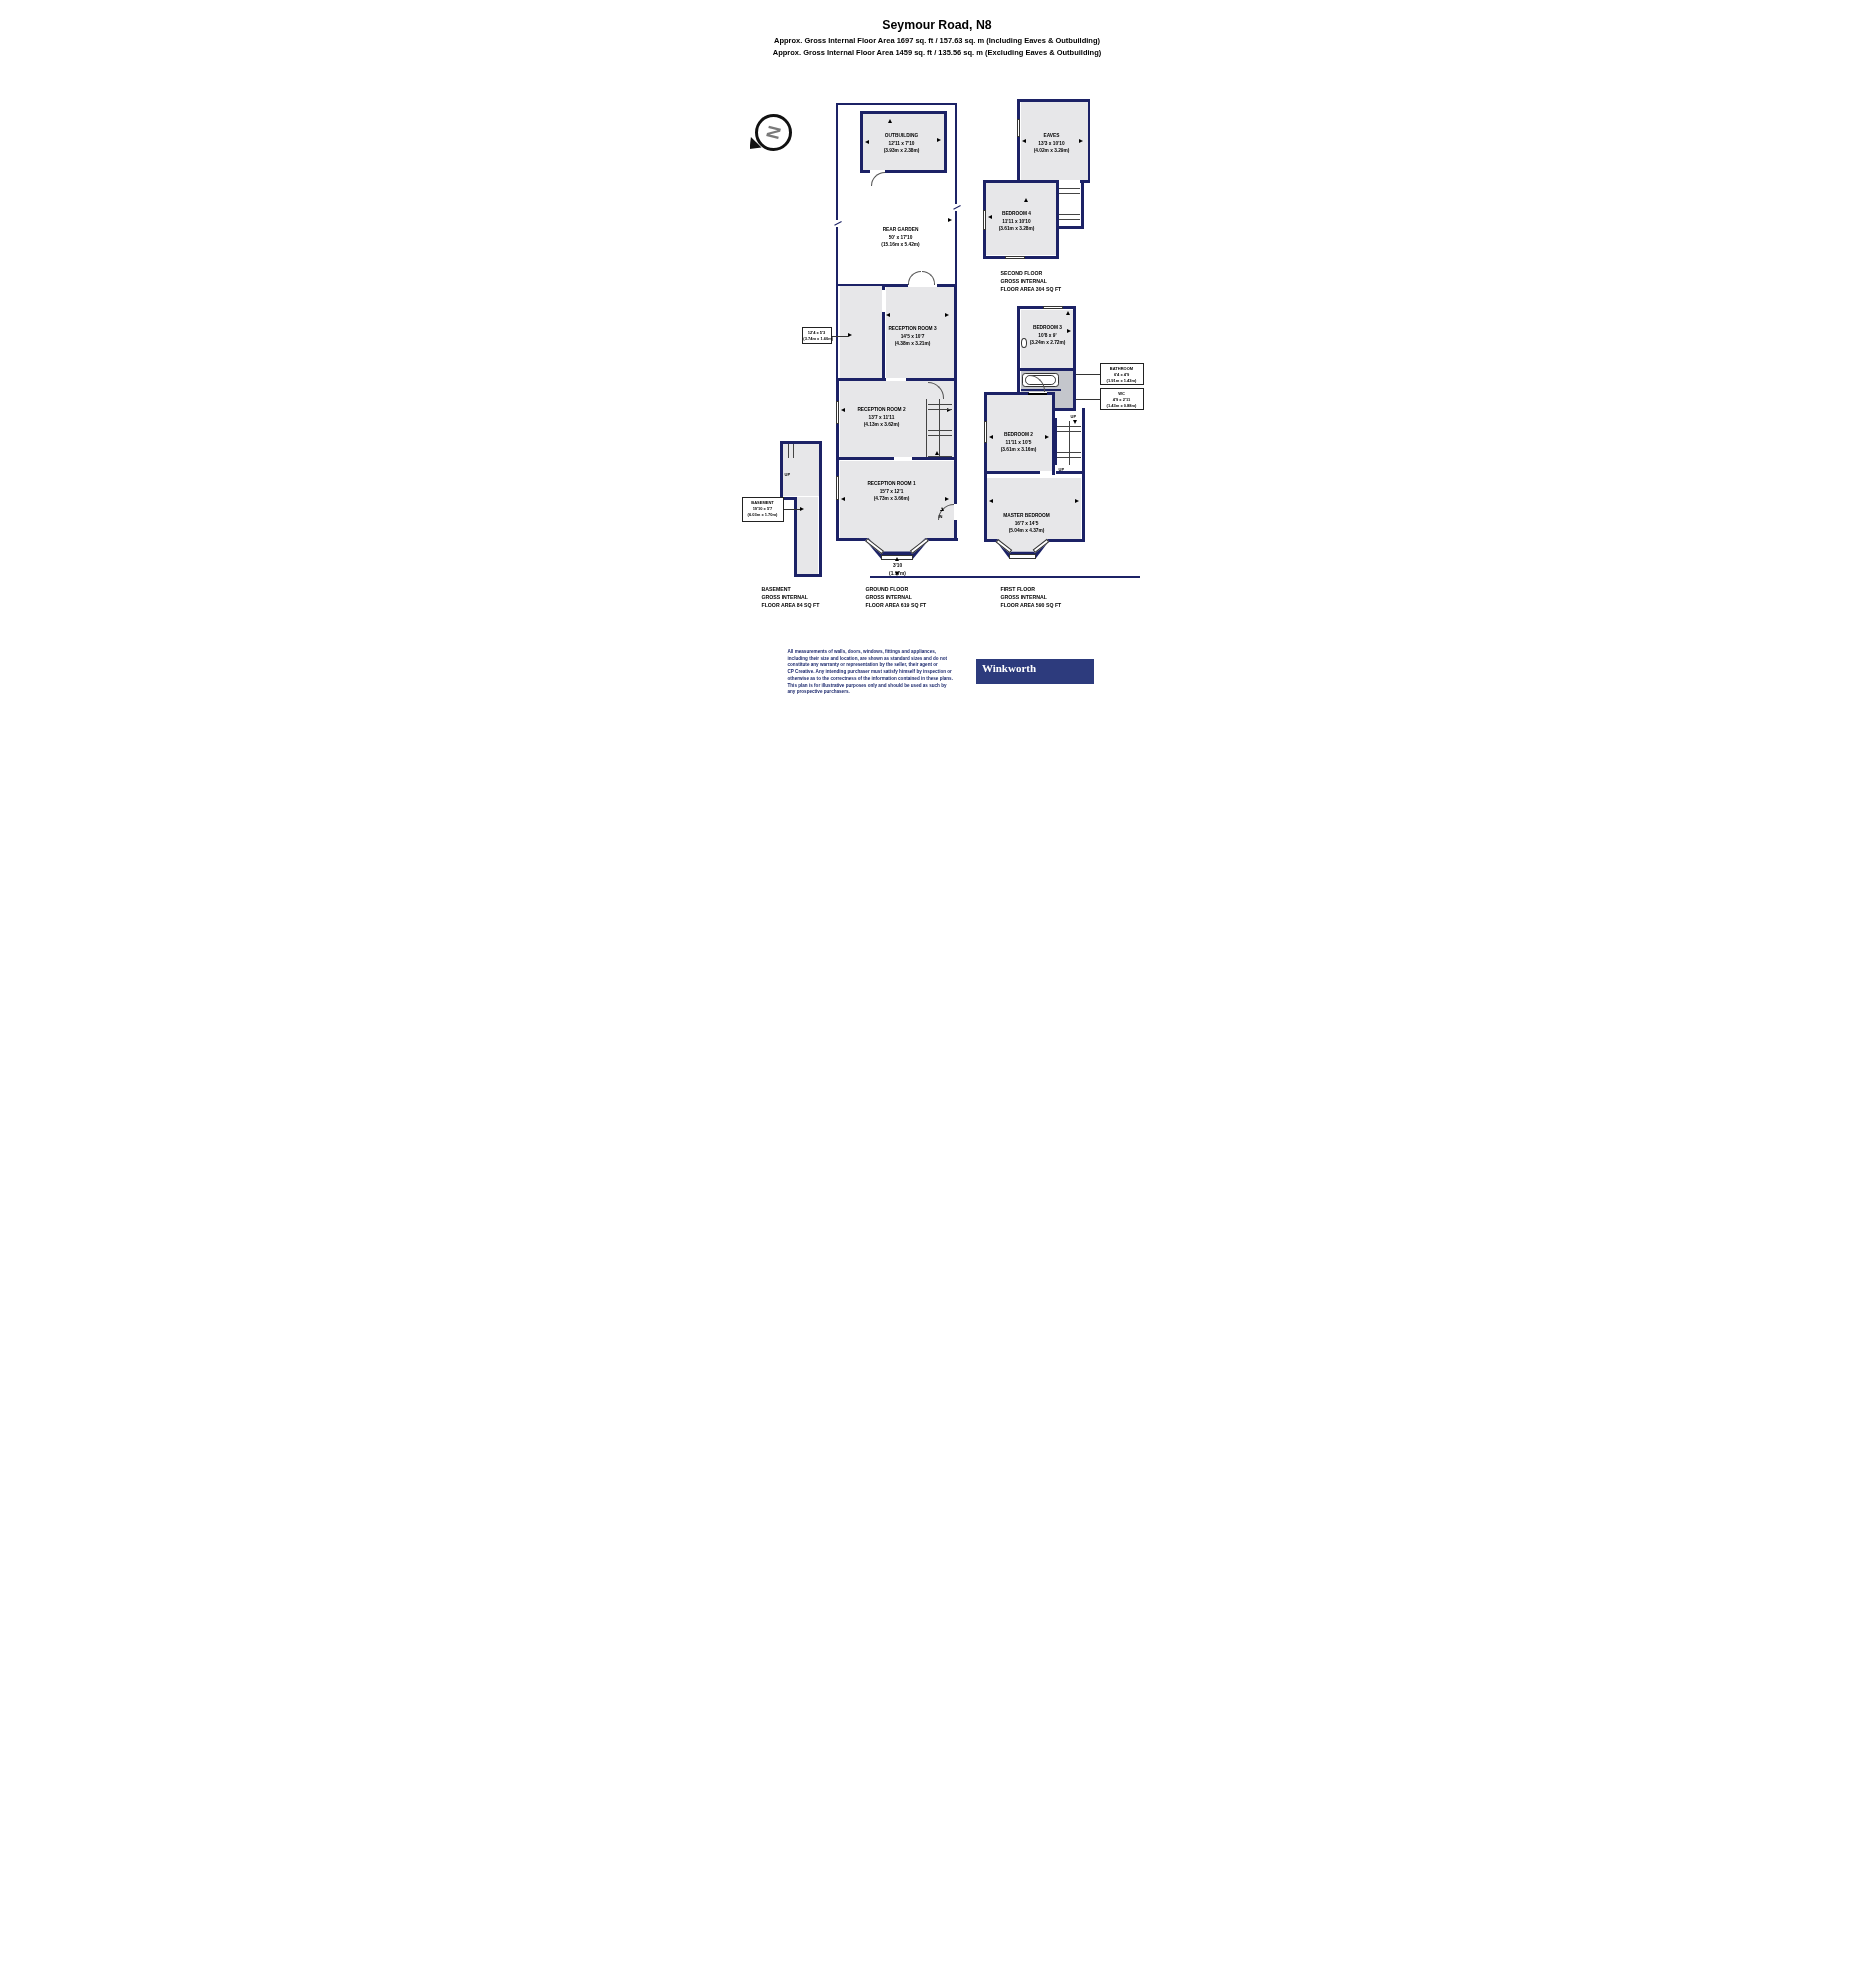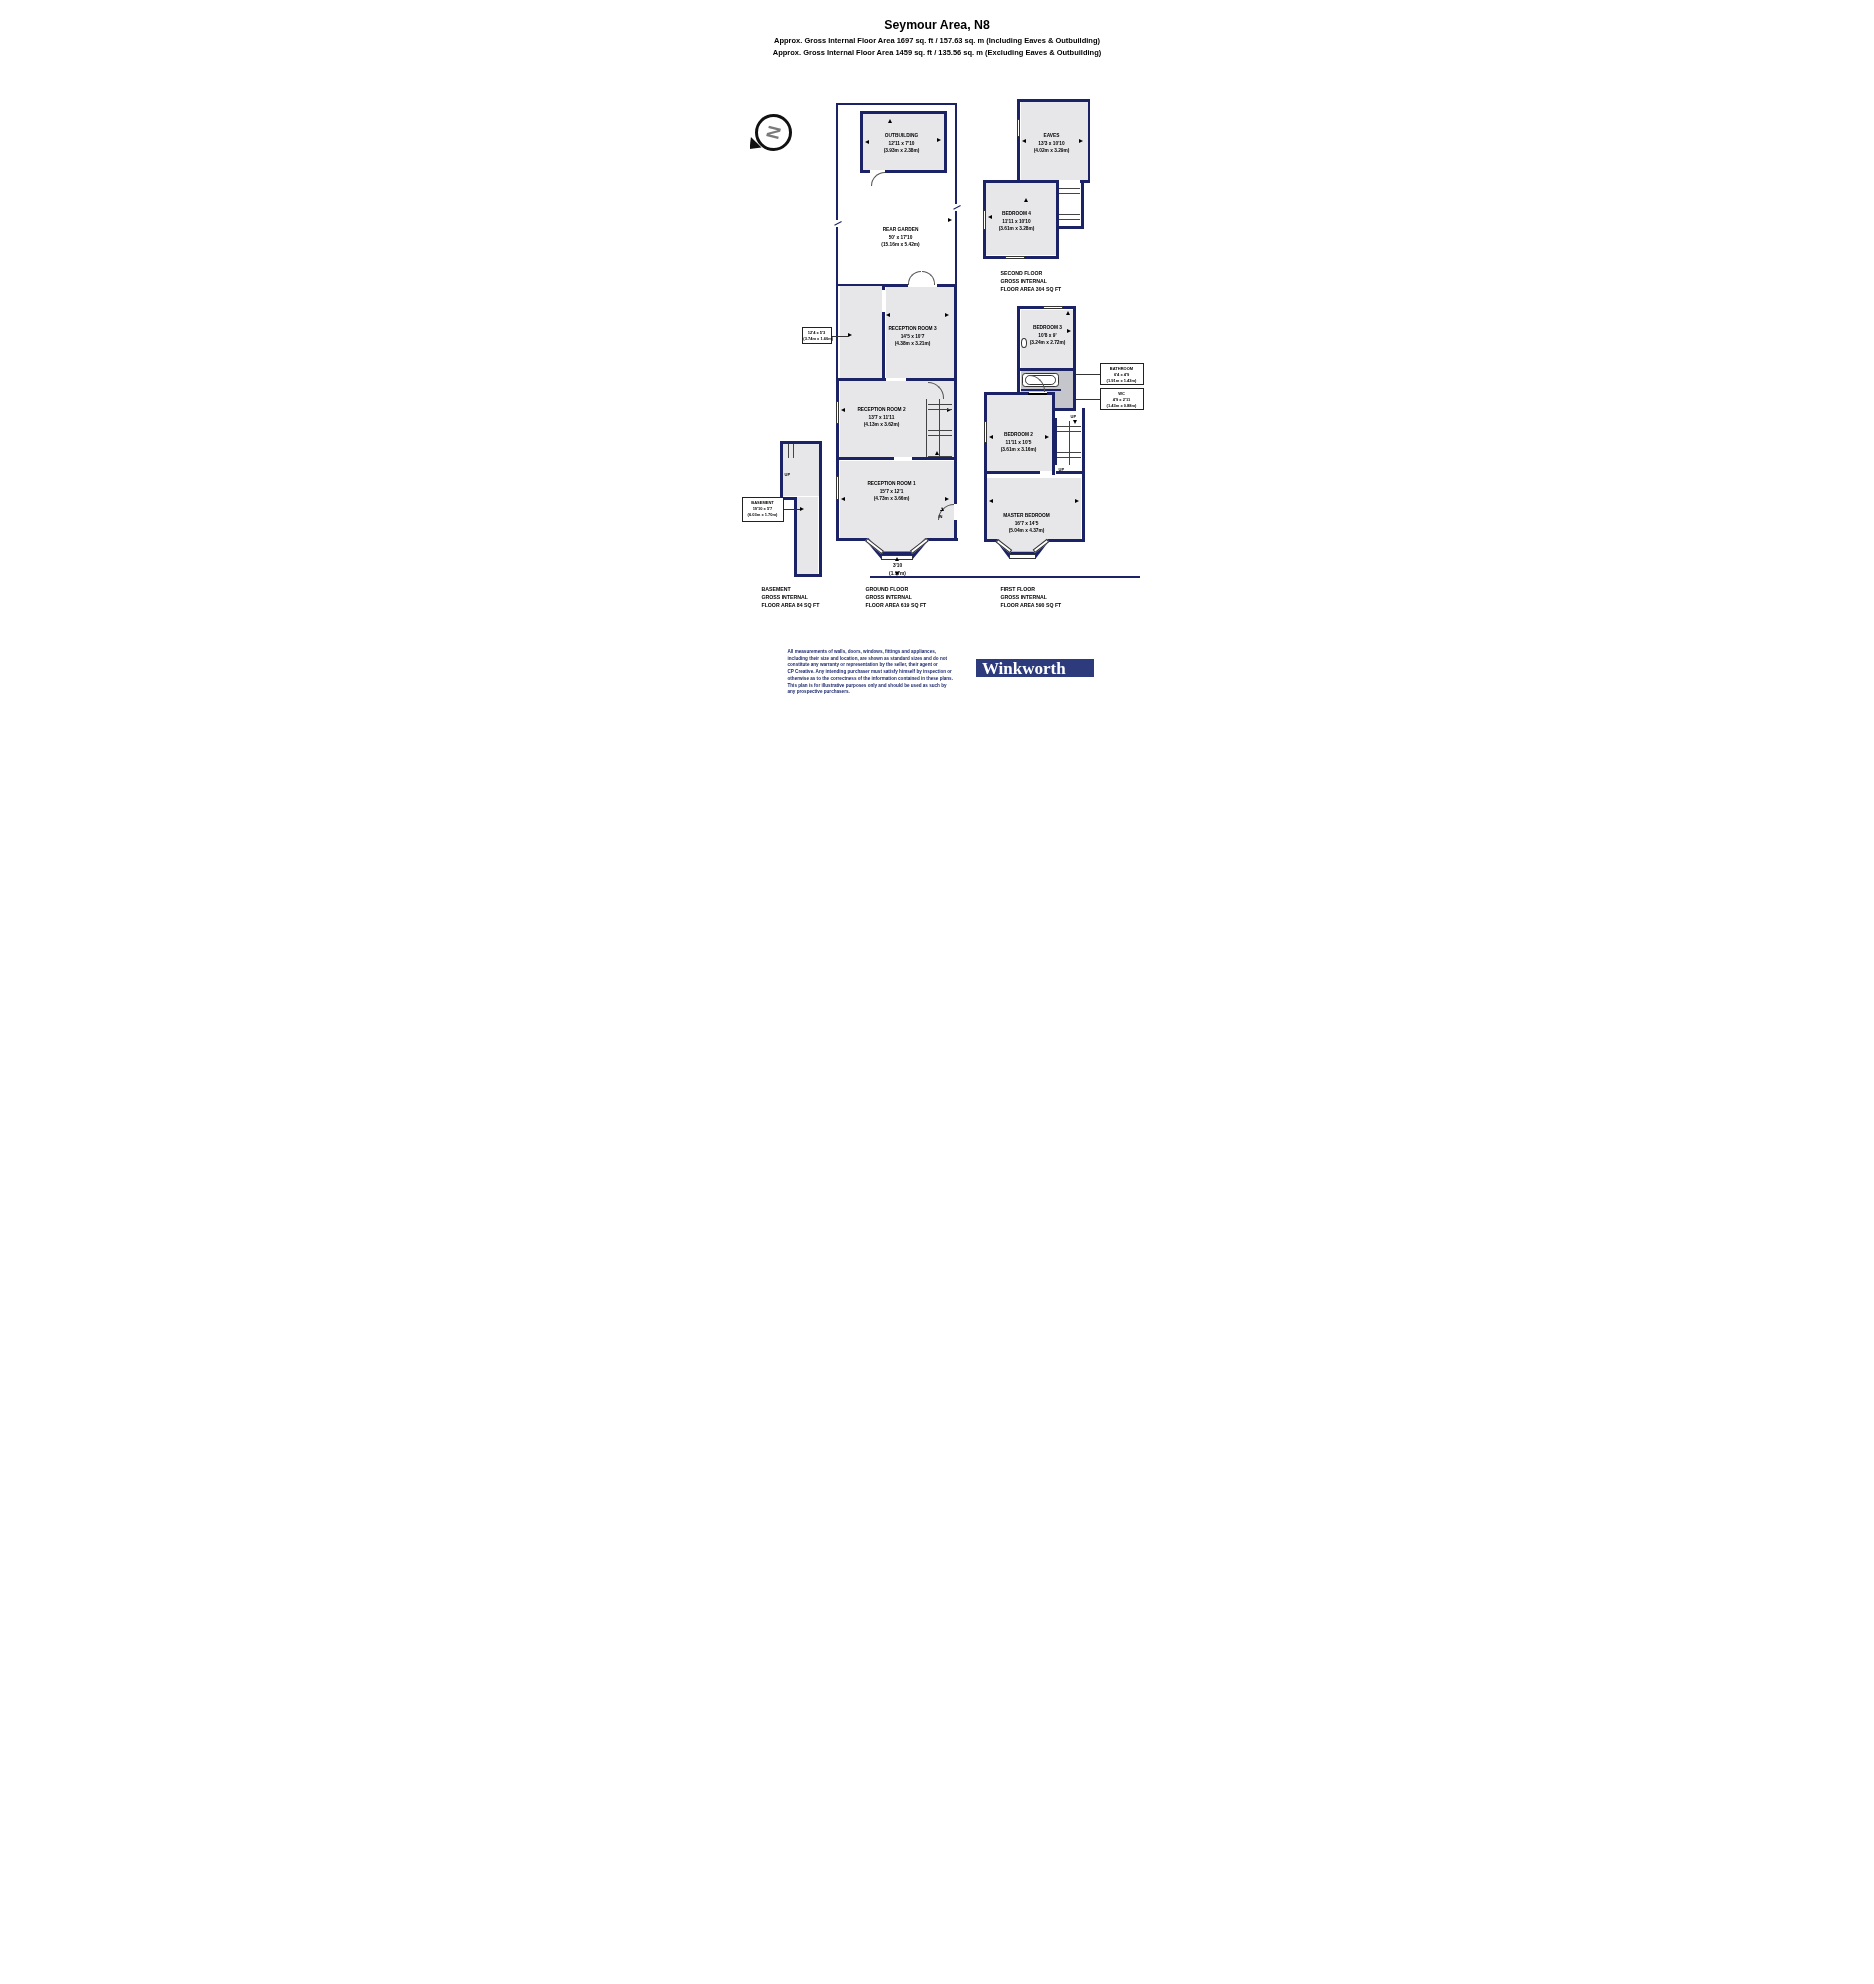--- a/index.html
+++ b/index.html
@@ -35,21 +35,21 @@
   .disc{position:absolute;font-size:4.6px;line-height:6.7px;font-weight:bold;color:var(--disclaimer);white-space:nowrap;}
   .brand{position:absolute;background:var(--brand_bg);color:#fff;
          font-family:"Liberation Serif",serif;font-weight:bold;}
   .fix{position:absolute;background:#fff;border:0.4px solid #333;box-sizing:border-box;}
 </style>
 </head>
 <body>
 
 <div id="page">
 
-  <div class="title">Seymour Area, N8</div>
+  <div class="title">Seymour Road, N8</div>
   <div class="sub" style="top:36px;">Approx. Gross Internal Floor Area 1697 sq. ft / 157.63 sq. m (Including Eaves &amp; Outbuilding)</div>
   <div class="sub" style="top:48px;">Approx. Gross Internal Floor Area 1459 sq. ft / 135.56 sq. m (Excluding Eaves &amp; Outbuilding)</div>
 
   <div class="abs" style="left:52px;top:114px;width:31px;height:31px;border:3.6px solid #111;border-radius:50%;">
     <span style="position:absolute;left:50%;top:50%;transform:translate(-50%,-54%) rotate(105deg);font-size:18px;font-weight:bold;color:#7a7a7a;">N</span>
   </div>
   <div class="abs" style="left:47px;top:137px;width:12px;height:12px;background:#111;clip-path:polygon(0 100%,12% 0,100% 88%);"></div>
 
   <div class="thin" style="left:133px;top:103px;width:121px;height:2px;"></div>
   <div class="thin" style="left:133px;top:103px;width:2px;height:278px;"></div>
@@ -324,16 +324,16 @@
 
   <div class="disc" style="left:85px;top:649px;">
     <div>All measurements of walls, doors, windows, fittings and appliances,</div>
     <div>including their size and location, are shown as standard sizes and do not</div>
     <div>constitute any warranty or representation by the seller, their agent or</div>
     <div>CP Creative. Any intending purchaser must satisfy himself by inspection or</div>
     <div>otherwise as to the correctness of the information contained in these plans.</div>
     <div>This plan is for illustrative purposes only and should be used as such by</div>
     <div>any prospective purchasers.</div>
   </div>
-  <div class="brand" style="left:273px;top:659px;width:118px;height:18px;font-size:17px;line-height:19.5px;padding-left:6.4px;box-sizing:border-box;">Winkworth</div>
+  <div class="brand" style="left:273px;top:659px;width:118px;height:25px;font-size:11px;line-height:19.5px;padding-left:6.4px;box-sizing:border-box;">Winkworth</div>
 
 </div>
 
 
 </body></html>

